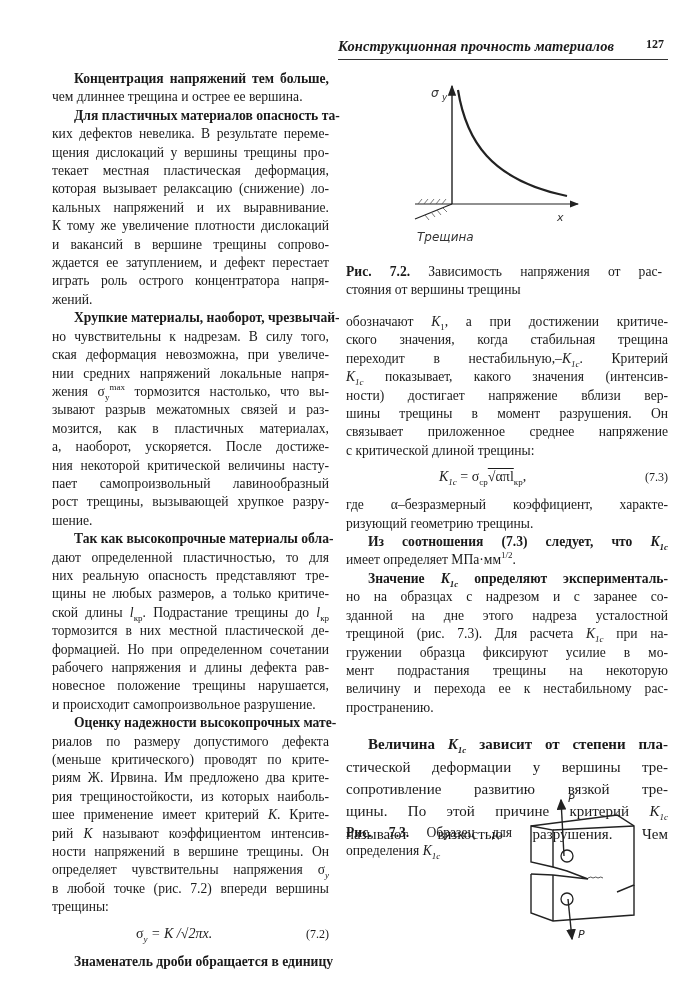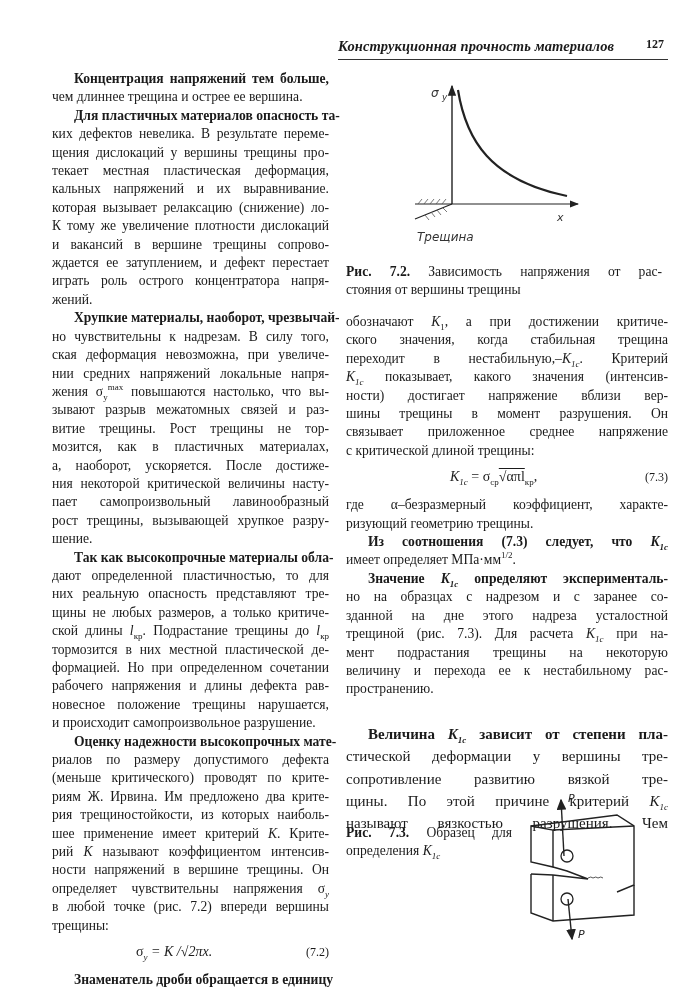--- a/index.html
+++ b/index.html
@@ -37,34 +37,33 @@
 </div>
 <div class="rule"></div>
 
 <div class="col left">
   <span class="l ind">Концентрация напряжений тем больше,</span>
   <span class="l end">чем длиннее трещина и острее ее вершина.</span>
   <span class="l ind">Для пластичных материалов опасность та-</span>
   <span class="l">ких дефектов невелика. В результате переме-</span>
   <span class="l">щения дислокаций у вершины трещины про-</span>
   <span class="l">текает местная пластическая деформация,</span>
+  <span class="l">которая вызывает релаксацию (снижение) ло-</span>
   <span class="l">кальных напряжений и их выравнивание.</span>
-  <span class="l">которая вызывает релаксацию (снижение) ло-</span>
   <span class="l">К тому же увеличение плотности дислокаций</span>
   <span class="l">и вакансий в вершине трещины сопрово-</span>
   <span class="l">ждается ее затуплением, и дефект перестает</span>
   <span class="l">играть роль острого концентратора напря-</span>
   <span class="l end">жений.</span>
   <span class="l ind">Хрупкие материалы, наоборот, чрезвычай-</span>
   <span class="l">но чувствительны к надрезам. В силу того,</span>
   <span class="l">ская деформация невозможна, при увеличе-</span>
   <span class="l">нии средних напряжений локальные напря-</span>
-  <span class="l"><span>жения</span> <span><span>σ</span><sub>y</sub><sup>max</sup></span> <span>повышаются настолько, что вы-</span></span>
+  <span class="l"><span>жения</span> <span><span>σ</span><sub>y</sub><sup>max</sup></span> <span>тормозится настолько, что вы-</span></span>
   <span class="l">зывают разрыв межатомных связей и раз-</span>
-  <span class="l">витие трещины. Рост трещины не тор-</span>
   <span class="l">мозится, как в пластичных материалах,</span>
   <span class="l">а, наоборот, ускоряется. После достиже-</span>
   <span class="l">ния некоторой критической величины насту-</span>
   <span class="l">пает самопроизвольный лавинообразный</span>
   <span class="l">рост трещины, вызывающей хрупкое разру-</span>
   <span class="l end">шение.</span>
   <span class="l ind">Так как высокопрочные материалы обла-</span>
   <span class="l">дают определенной пластичностью, то для</span>
   <span class="l">них реальную опасность представляют тре-</span>
   <span class="l">щины не любых размеров, а только критиче-</span>
@@ -128,35 +127,36 @@
 <div class="col right" style="top:313px;">
   <span class="l"><span>обозначают</span> <span class="it">K</span><sub>1</sub><span>, а при достижении критиче-</span></span>
   <span class="l">ского значения, когда стабильная трещина</span>
   <span class="l"><span>переходит в нестабильную,–</span><span class="it">K</span><sub class="it">1c</sub><span>. Критерий</span></span>
   <span class="l"><span class="it">K</span><sub class="it">1c</sub> <span>показывает, какого значения (интенсив-</span></span>
   <span class="l">ности) достигает напряжение вблизи вер-</span>
   <span class="l">шины трещины в момент разрушения. Он</span>
   <span class="l">связывает приложенное среднее напряжение</span>
   <span class="l end">с критической длиной трещины:</span>
   <div class="formula">
-    <span class="f" style="left:104px;"><span class="it">K</span><sub class="it">1c</sub><span> = σ</span><sub>ср</sub><span style="text-decoration:overline;">√απl</span><sub>кр</sub><span>,</span></span>
+    <span class="f" style="left:93px;"><span class="it">K</span><sub class="it">1c</sub><span> = σ</span><sub>ср</sub><span style="text-decoration:overline;">√απl</span><sub>кр</sub><span>,</span></span>
     <span class="n">(7.3)</span>
   </div>
   <span class="l">где α–безразмерный коэффициент, характе-</span>
   <span class="l end">ризующий геометрию трещины.</span>
   <span class="l ind"><span>Из соотношения (7.3) следует, что</span> <span class="it">K</span><sub class="it">1c</sub></span>
   <span class="l end"><span>имеет определяет МПа·мм</span><sup>1/2</sup><span>.</span></span>
   <span class="l ind"><span>Значение</span> <span class="it">K</span><sub class="it">1c</sub> <span>определяют эксперименталь-</span></span>
   <span class="l">но на образцах с надрезом и с заранее со-</span>
   <span class="l">зданной на дне этого надреза усталостной</span>
   <span class="l"><span>трещиной (рис. 7.3). Для расчета</span> <span class="it">K</span><sub class="it">1c</sub> <span>при на-</span></span>
+  <span class="l">гружении образца фиксируют усилие в мо-</span>
   <span class="l">мент подрастания трещины на некоторую</span>
   <span class="l">величину и перехода ее к нестабильному рас-</span>
   <span class="l end">пространению.</span>
-  <div class="big" style="margin-top:24px;">
+  <div class="big" style="margin-top:16px;">
     <span class="l ind"><span>Величина</span> <span class="it">K</span><sub class="it">1c</sub> <span>зависит от степени пла-</span></span>
     <span class="l">стической деформации у вершины тре-</span>
     <span class="l">сопротивление развитию вязкой тре-</span>
     <span class="l"><span>щины. По этой причине критерий</span> <span class="it">K</span><sub class="it">1c</sub></span>
     <span class="l">называют вязкостью разрушения. Чем</span>
   </div>
 </div>
 
 <div class="caption" style="left:346px; top:824px; width:166px;">
   <span class="l"><b>Рис. 7.3.</b> <span>Образец для</span></span>

